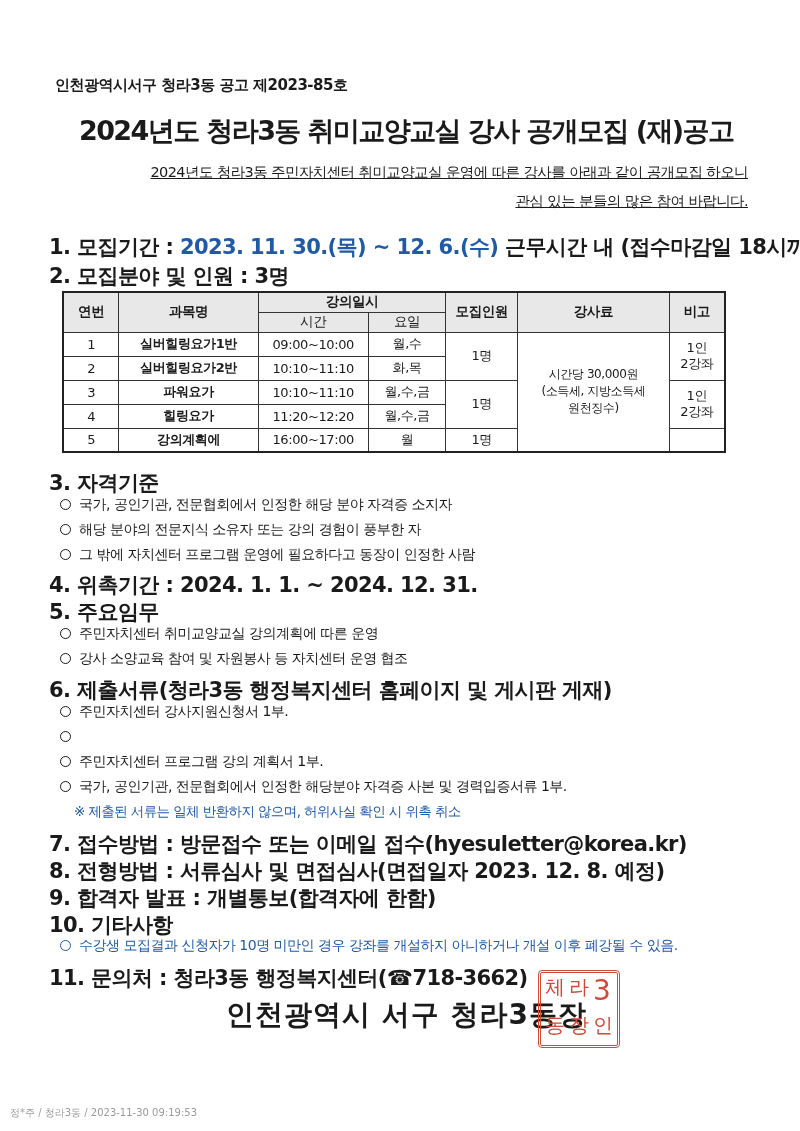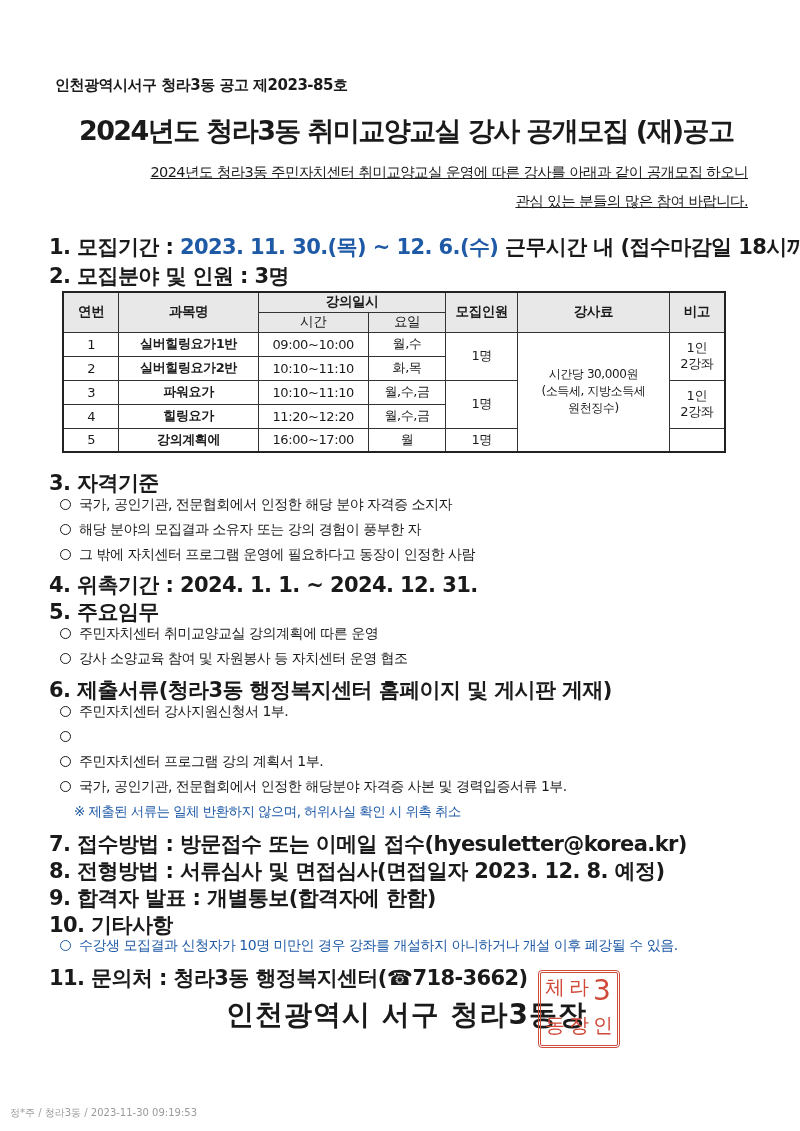--- a/index.html
+++ b/index.html
@@ -113,21 +113,21 @@
     <td>16:00~17:00</td>
     <td>월</td>
     <td>1명</td>
     <td></td>
   </tr>
 </tbody>
   </table>
 
 <div class="sec" style="top:469px;">3. 자격기준</div>
 <div class="item" style="top:496px;"><span class="bullet"></span><span>국가, 공인기관, 전문협회에서 인정한 해당 분야 자격증 소지자</span></div>
-<div class="item" style="top:521px;"><span class="bullet"></span><span>해당 분야의 모집결과 소유자 또는 강의 경험이 풍부한 자</span></div>
+<div class="item" style="top:521px;"><span class="bullet"></span><span>해당 분야의 전문지식 소유자 또는 강의 경험이 풍부한 자</span></div>
 <div class="item" style="top:546px;"><span class="bullet"></span><span>그 밖에 자치센터 프로그램 운영에 필요하다고 동장이 인정한 사람</span></div>
 
 <div class="sec" style="top:571px;">4. 위촉기간 : 2024. 1. 1. ~ 2024. 12. 31.</div>
 
 <div class="sec" style="top:598px;">5. 주요임무</div>
 <div class="item" style="top:625px;"><span class="bullet"></span><span>주민자치센터 취미교양교실 강의계획에 따른 운영</span></div>
 <div class="item" style="top:650px;"><span class="bullet"></span><span>강사 소양교육 참여 및 자원봉사 등 자치센터 운영 협조</span></div>
 
 <div class="sec" style="top:676px;">6. 제출서류(청라3동 행정복지센터 홈페이지 및 게시판 게재)</div>
 <div class="item" style="top:703px;"><span class="bullet"></span><span>주민자치센터 강사지원신청서 1부.</span></div>

